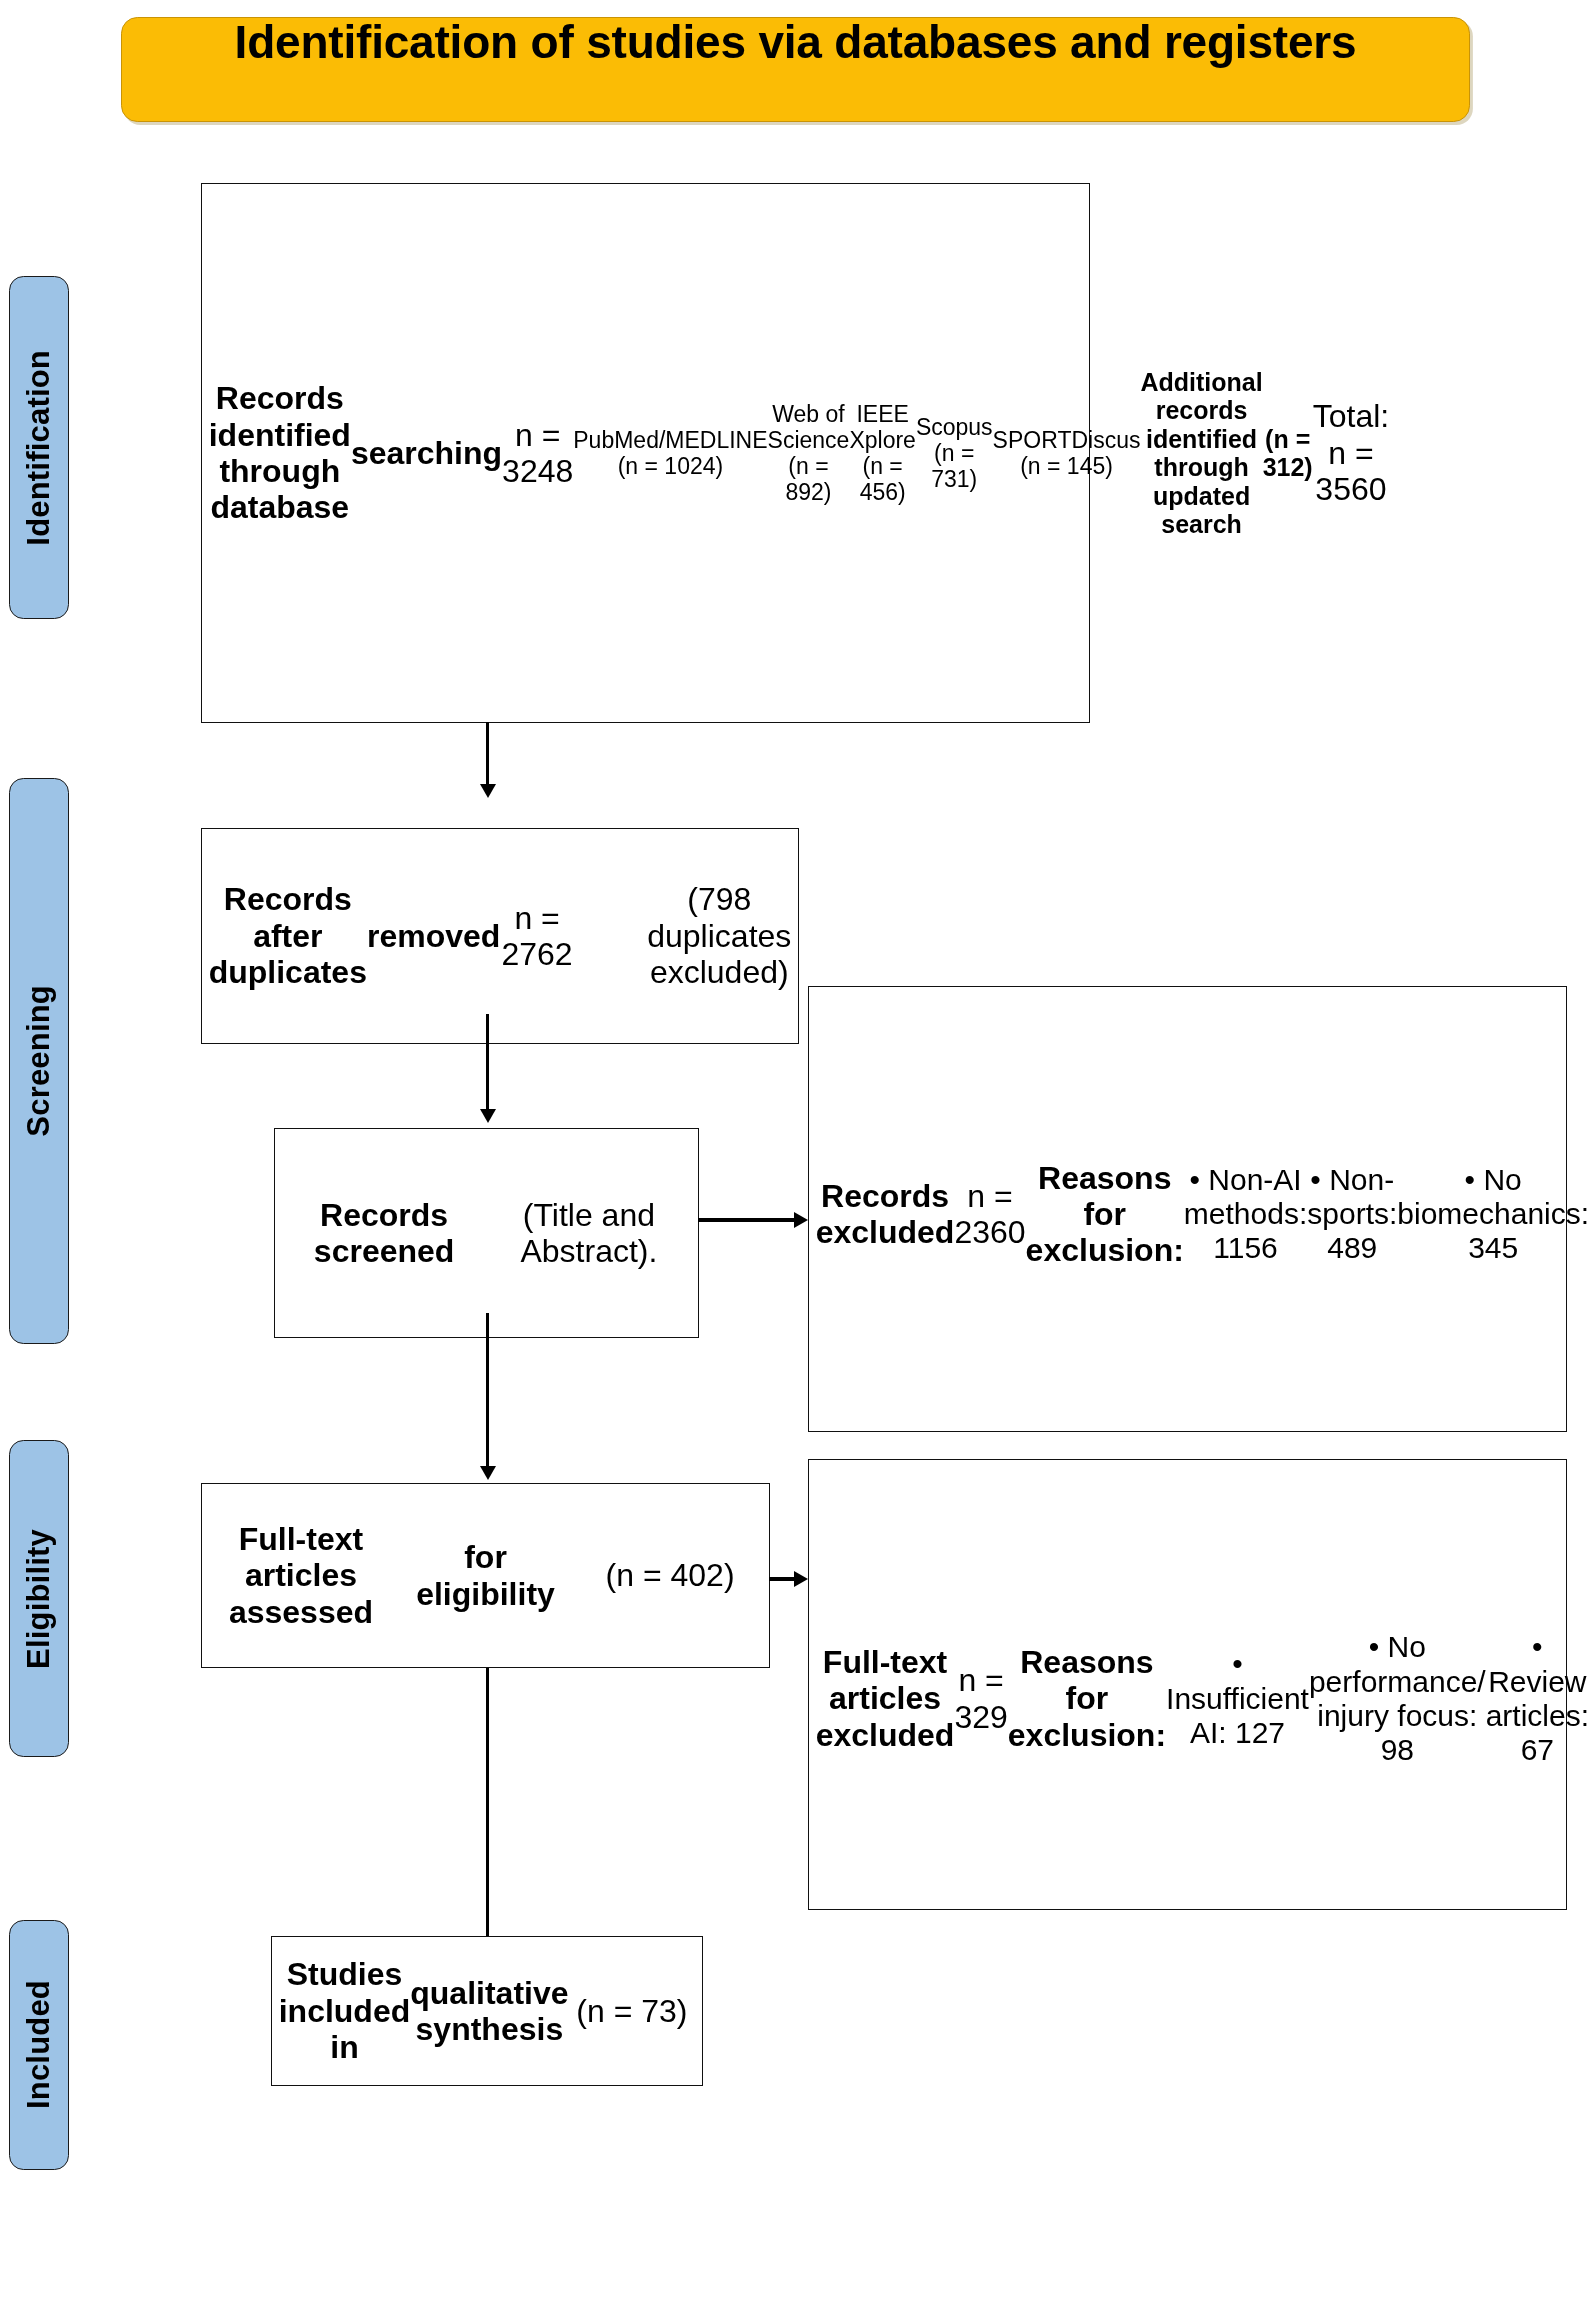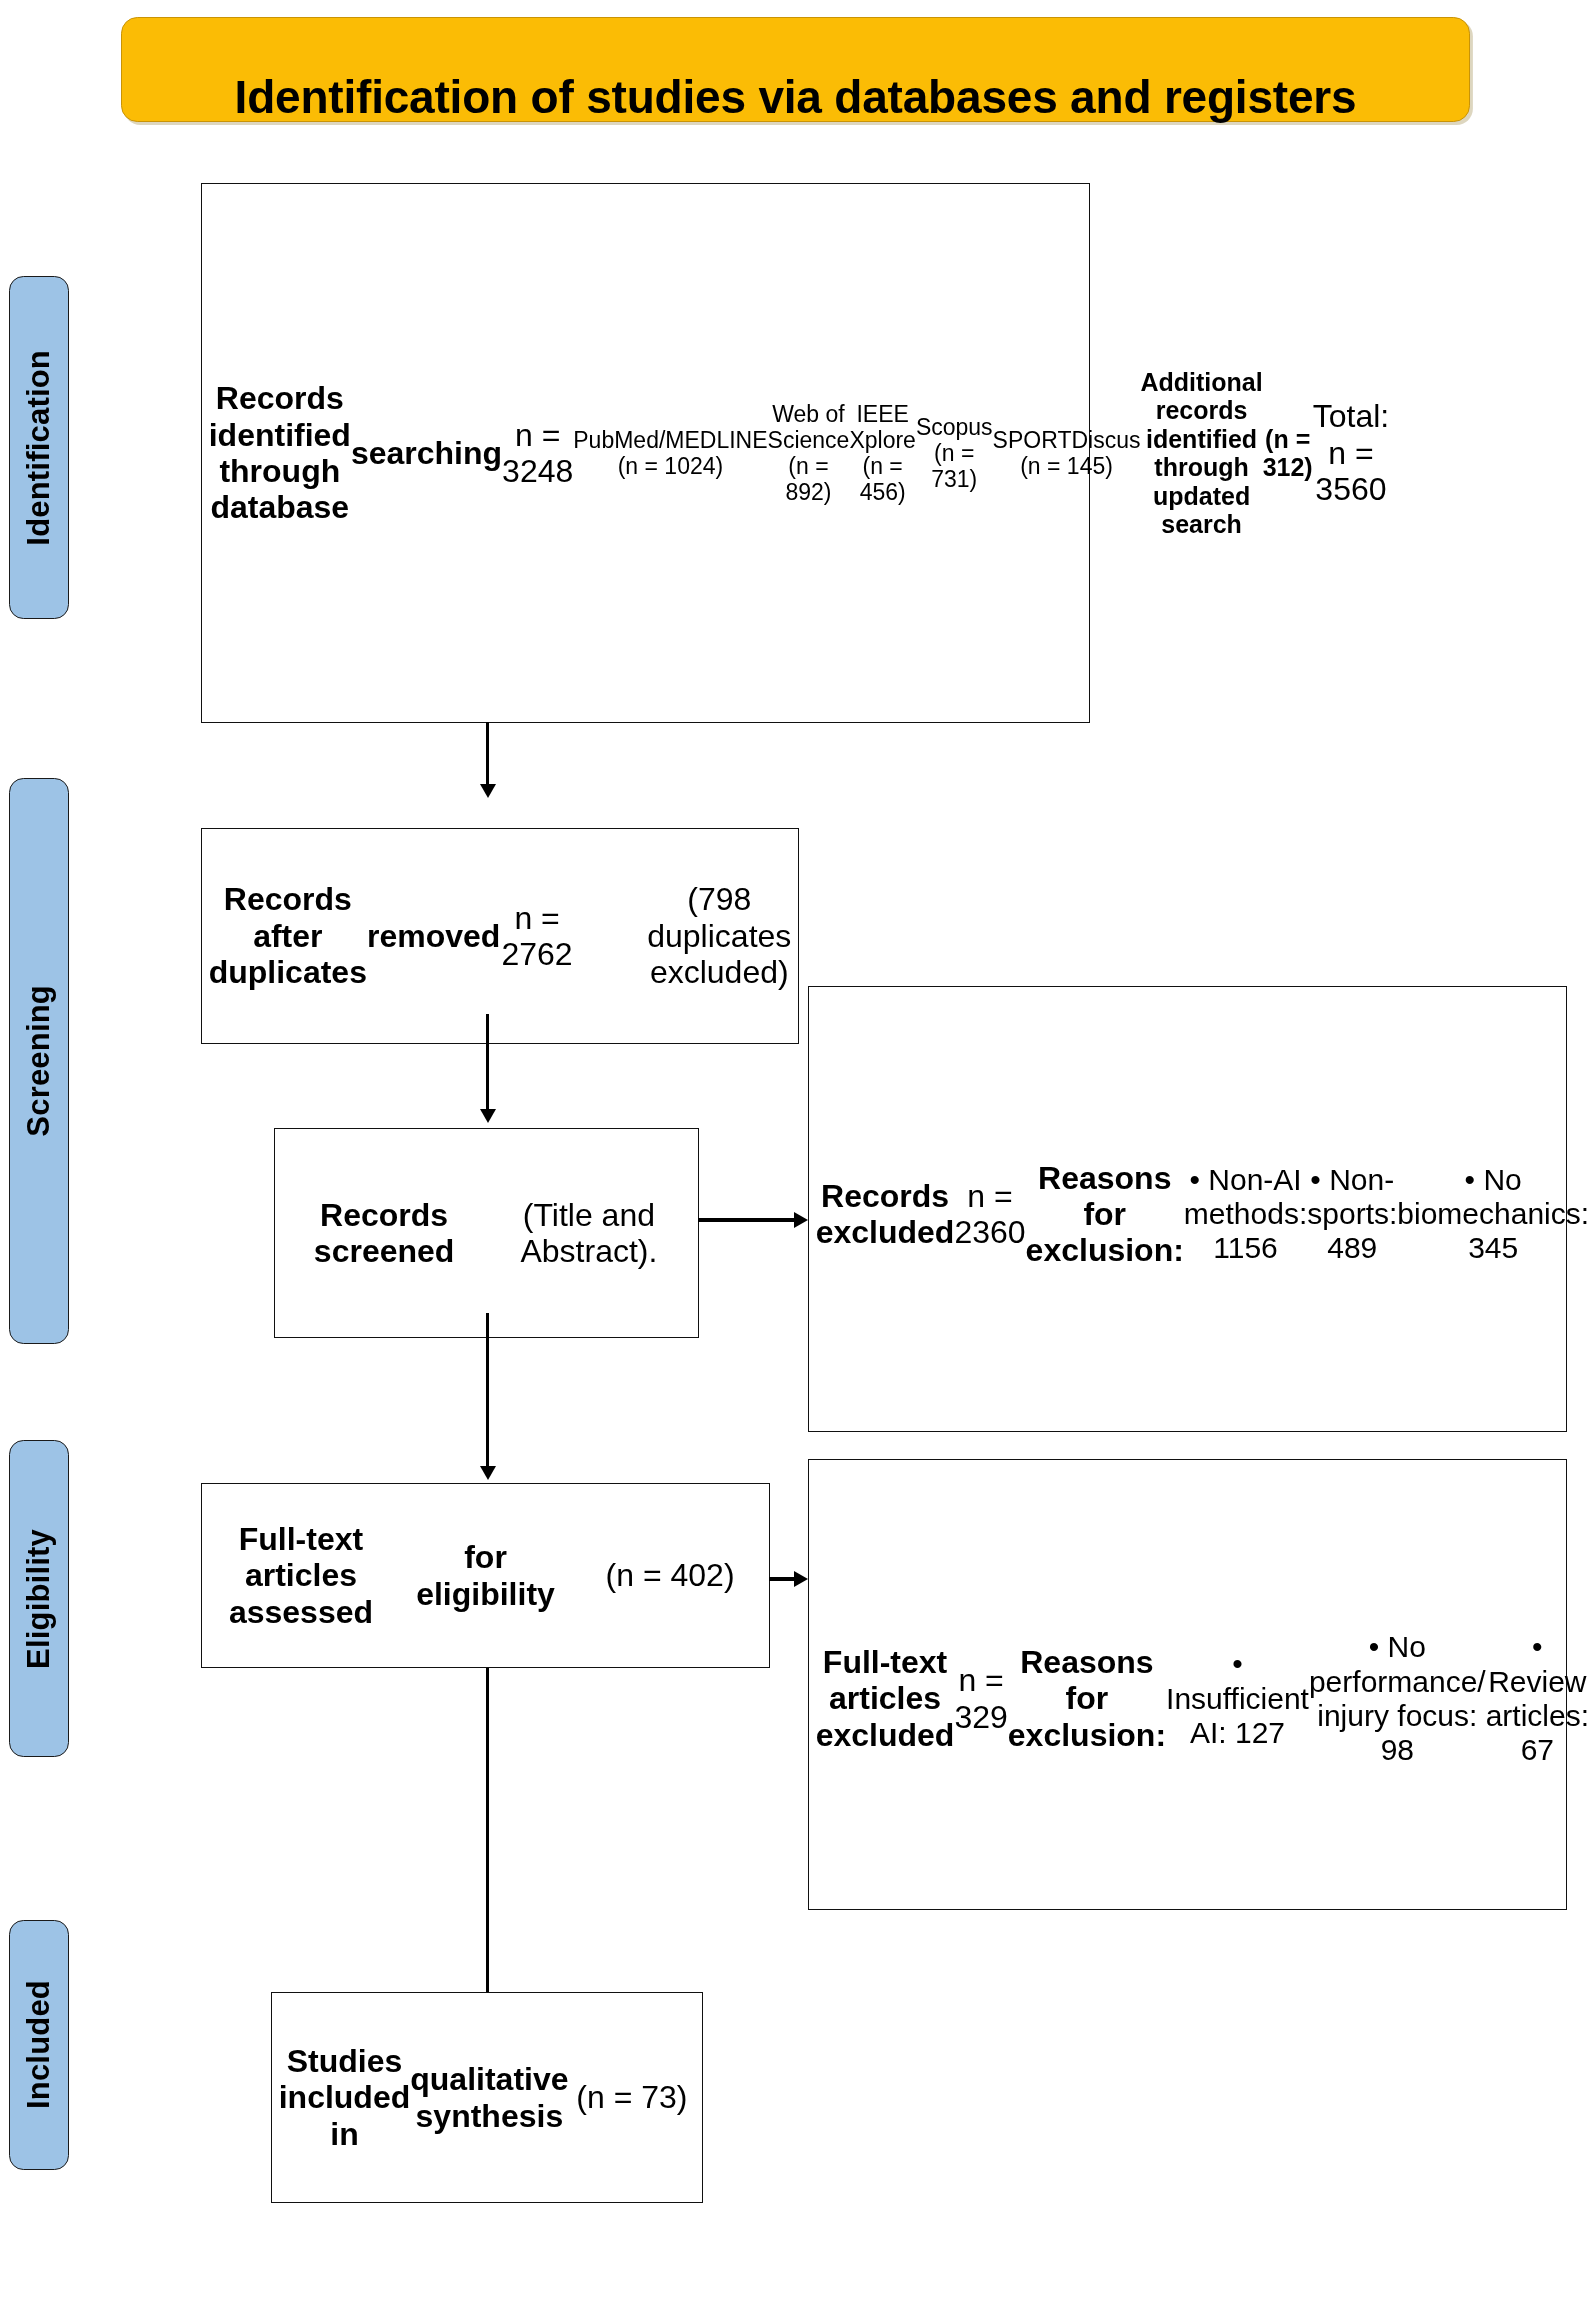--- a/index.html
+++ b/index.html
@@ -23,21 +23,21 @@
     position: absolute;
     left: 121px;
     top: 17.3px;
     width: 1349px;
     height: 105px;
     background: #FBBC05;
     border: 1.4px solid #C99305;
     border-radius: 16.3px;
     box-sizing: border-box;
     display: flex;
-    align-items: flex-end;
+    align-items: flex-start;
     justify-content: center;
     box-shadow: 2.9px 2.9px 0 rgba(120,90,0,0.25);
   }
   .title-banner .title-text {
     font-size: 46px;
     font-weight: bold;
     letter-spacing: -0.2px;
     line-height: 1.05;
     text-align: center;
     white-space: nowrap;
@@ -210,20 +210,20 @@
     <span class="ln spacer-md"></span>
     <span class="ln hdr">Reasons for exclusion:</span>
     <span class="ln bullet">• Insufficient AI: 127</span>
     <span class="ln bullet">• No performance/ injury focus: 98</span>
     <span class="ln bullet">• Review articles: 67</span>
   </div>
 
   <div class="vline" style="left:486px; top:1668px; height:355px;"></div>
   <div class="arrow-down" style="left:480px; top:2022px;"></div>
 
-  <div class="flow-box" style="left:271px; top:1992px; width:432px; height:211px; justify-content:center;">
+  <div class="flow-box" style="left:271px; top:1936px; width:432px; height:150px; justify-content:center;">
     <span class="ln hdr">Studies included in</span>
     <span class="ln hdr">qualitative synthesis</span>
     <span class="ln num">(n = 73)</span>
   </div>
 
 </div>
 
 
 </body></html>

